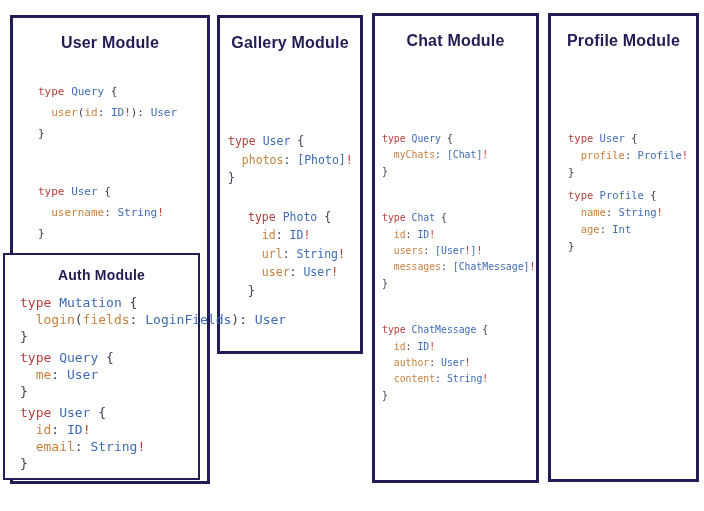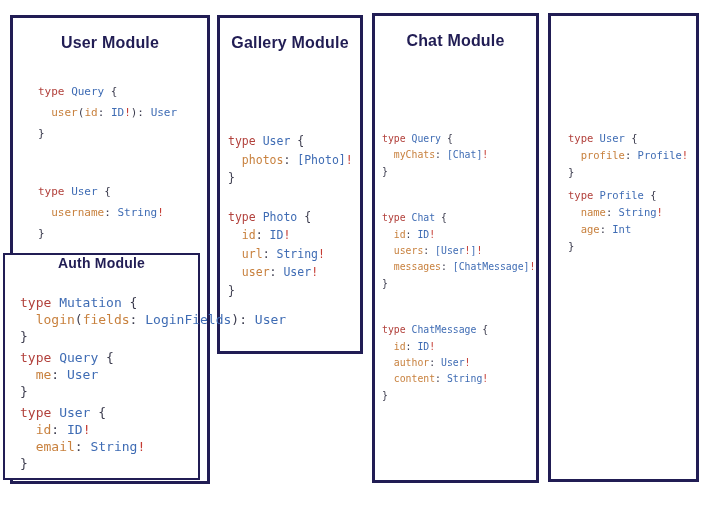--- a/index.html
+++ b/index.html
@@ -17,36 +17,36 @@
   #panel-gallery{left:217px;top:15px; width:146px; height:339px;}
   #panel-chat   {left:372px;top:13px; width:167px; height:470px;}
   #panel-profile{left:548px;top:13px; width:151px; height:469px;}
   #panel-auth   {left:3px;  top:253px;width:197px; height:227px;border-width:2px;z-index:2;}
 
   .panel-title{
     margin:0;padding-top:16px;text-align:center;
     font-family:"Liberation Sans",sans-serif;font-weight:700;
     font-size:16px;color:#211d54;letter-spacing:.2px;
   }
-  #panel-auth .panel-title{font-size:14px;padding-top:0;}
+  #panel-auth .panel-title{font-size:14px;padding-top:12px;}
 
   .code{
     position:absolute;
     font-family:"DejaVu Sans Mono","Liberation Mono",monospace;
     white-space:pre;color:#3c3c4e;
   }
   #code-user   {left:25px;top:63px; font-size:11px;  line-height:21px;}
   #code-auth   {left:15px;top:39px; font-size:13px; line-height:17px;}
   #code-gallery{left:8px; top:114px;font-size:11.5px;line-height:18.5px;}
   #code-chat   {left:7px; top:115px;font-size:9.8px; line-height:16.4px;}
   #code-profile{left:17px;top:114px;font-size:10.5px;line-height:17px;}
 
   #code-user    .code-block + .code-block{margin-top:37px;}
   #code-auth    .code-block + .code-block{margin-top:4px;}
-  #code-gallery .code-block + .code-block{margin-top:20px;}
+  #code-gallery .code-block + .code-block{margin-top:20px;margin-left:20px;}
   #code-chat    .code-block + .code-block{margin-top:30px;}
   #code-profile .code-block + .code-block{margin-top:6px;}
 
   .tok-k{color:#b2413c;} 
   .tok-t{color:#3f6cb4;} 
   .tok-f{color:#c8813e;} 
   .tok-p{color:#3c3c4e;} 
   .tok-b{color:#c53b32;} 
 </style>
 </head>
@@ -68,16 +68,17 @@
     <h2 class="panel-title">Gallery Module</h2>
     <div class="code" id="code-gallery"><div class="code-block"><div class="code-line"><span class="tok-k">type </span><span class="tok-t">User</span><span class="tok-p"> {</span></div><div class="code-line"><span class="tok-p">  </span><span class="tok-f">photos</span><span class="tok-p">: </span><span class="tok-t">[Photo]</span><span class="tok-b">!</span></div><div class="code-line"><span class="tok-p">}</span></div></div><div class="code-block"><div class="code-line"><span class="tok-k">type </span><span class="tok-t">Photo</span><span class="tok-p"> {</span></div><div class="code-line"><span class="tok-p">  </span><span class="tok-f">id</span><span class="tok-p">: </span><span class="tok-t">ID</span><span class="tok-b">!</span></div><div class="code-line"><span class="tok-p">  </span><span class="tok-f">url</span><span class="tok-p">: </span><span class="tok-t">String</span><span class="tok-b">!</span></div><div class="code-line"><span class="tok-p">  </span><span class="tok-f">user</span><span class="tok-p">: </span><span class="tok-t">User</span><span class="tok-b">!</span></div><div class="code-line"><span class="tok-p">}</span></div></div></div>
   </section>
 
   <section class="panel" id="panel-chat">
     <h2 class="panel-title">Chat Module</h2>
     <div class="code" id="code-chat"><div class="code-block"><div class="code-line"><span class="tok-k">type </span><span class="tok-t">Query</span><span class="tok-p"> {</span></div><div class="code-line"><span class="tok-p">  </span><span class="tok-f">myChats</span><span class="tok-p">: </span><span class="tok-t">[Chat]</span><span class="tok-b">!</span></div><div class="code-line"><span class="tok-p">}</span></div></div><div class="code-block"><div class="code-line"><span class="tok-k">type </span><span class="tok-t">Chat</span><span class="tok-p"> {</span></div><div class="code-line"><span class="tok-p">  </span><span class="tok-f">id</span><span class="tok-p">: </span><span class="tok-t">ID</span><span class="tok-b">!</span></div><div class="code-line"><span class="tok-p">  </span><span class="tok-f">users</span><span class="tok-p">: </span><span class="tok-t">[User</span><span class="tok-b">!</span><span class="tok-t">]</span><span class="tok-b">!</span></div><div class="code-line"><span class="tok-p">  </span><span class="tok-f">messages</span><span class="tok-p">: </span><span class="tok-t">[ChatMessage]</span><span class="tok-b">!</span></div><div class="code-line"><span class="tok-p">}</span></div></div><div class="code-block"><div class="code-line"><span class="tok-k">type </span><span class="tok-t">ChatMessage</span><span class="tok-p"> {</span></div><div class="code-line"><span class="tok-p">  </span><span class="tok-f">id</span><span class="tok-p">: </span><span class="tok-t">ID</span><span class="tok-b">!</span></div><div class="code-line"><span class="tok-p">  </span><span class="tok-f">author</span><span class="tok-p">: </span><span class="tok-t">User</span><span class="tok-b">!</span></div><div class="code-line"><span class="tok-p">  </span><span class="tok-f">content</span><span class="tok-p">: </span><span class="tok-t">String</span><span class="tok-b">!</span></div><div class="code-line"><span class="tok-p">}</span></div></div></div>
   </section>
 
   <section class="panel" id="panel-profile">
+    <h2 class="panel-title">Profile Module</h2>
     <div class="code" id="code-profile"><div class="code-block"><div class="code-line"><span class="tok-k">type </span><span class="tok-t">User</span><span class="tok-p"> {</span></div><div class="code-line"><span class="tok-p">  </span><span class="tok-f">profile</span><span class="tok-p">: </span><span class="tok-t">Profile</span><span class="tok-b">!</span></div><div class="code-line"><span class="tok-p">}</span></div></div><div class="code-block"><div class="code-line"><span class="tok-k">type </span><span class="tok-t">Profile</span><span class="tok-p"> {</span></div><div class="code-line"><span class="tok-p">  </span><span class="tok-f">name</span><span class="tok-p">: </span><span class="tok-t">String</span><span class="tok-b">!</span></div><div class="code-line"><span class="tok-p">  </span><span class="tok-f">age</span><span class="tok-p">: </span><span class="tok-t">Int</span></div><div class="code-line"><span class="tok-p">}</span></div></div></div>
   </section>
 
 </div>
 
 </body></html>

